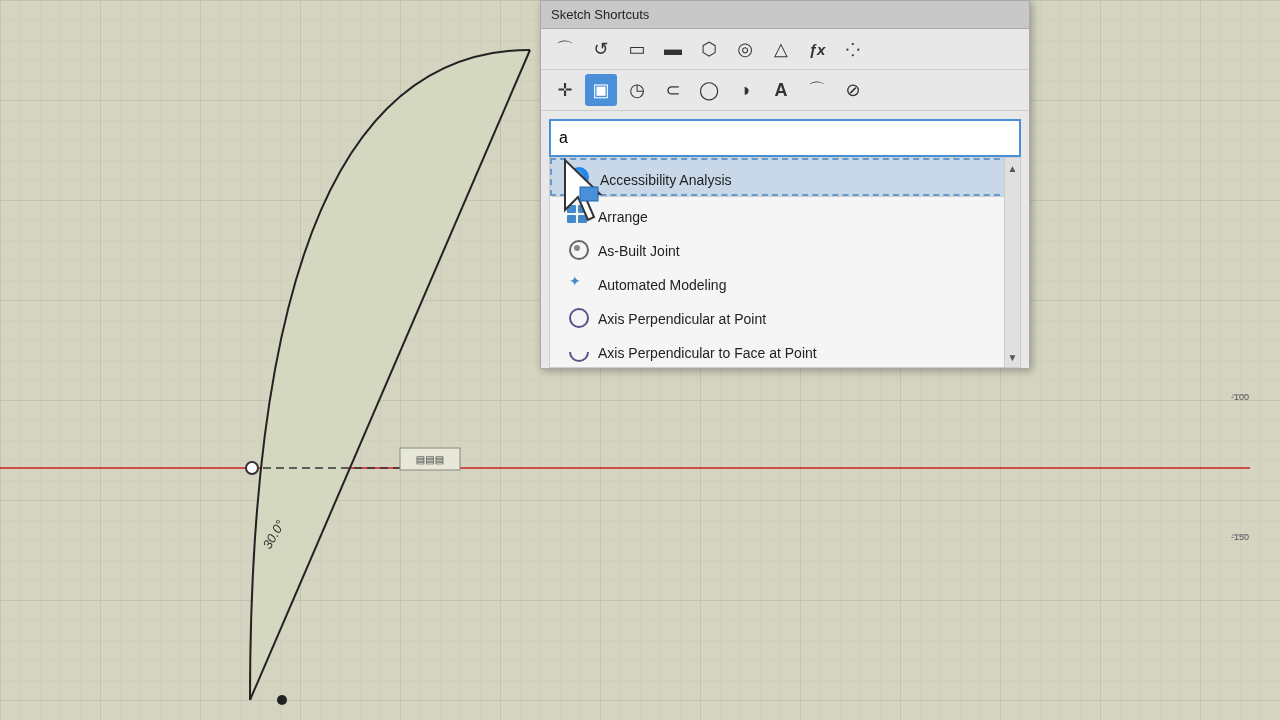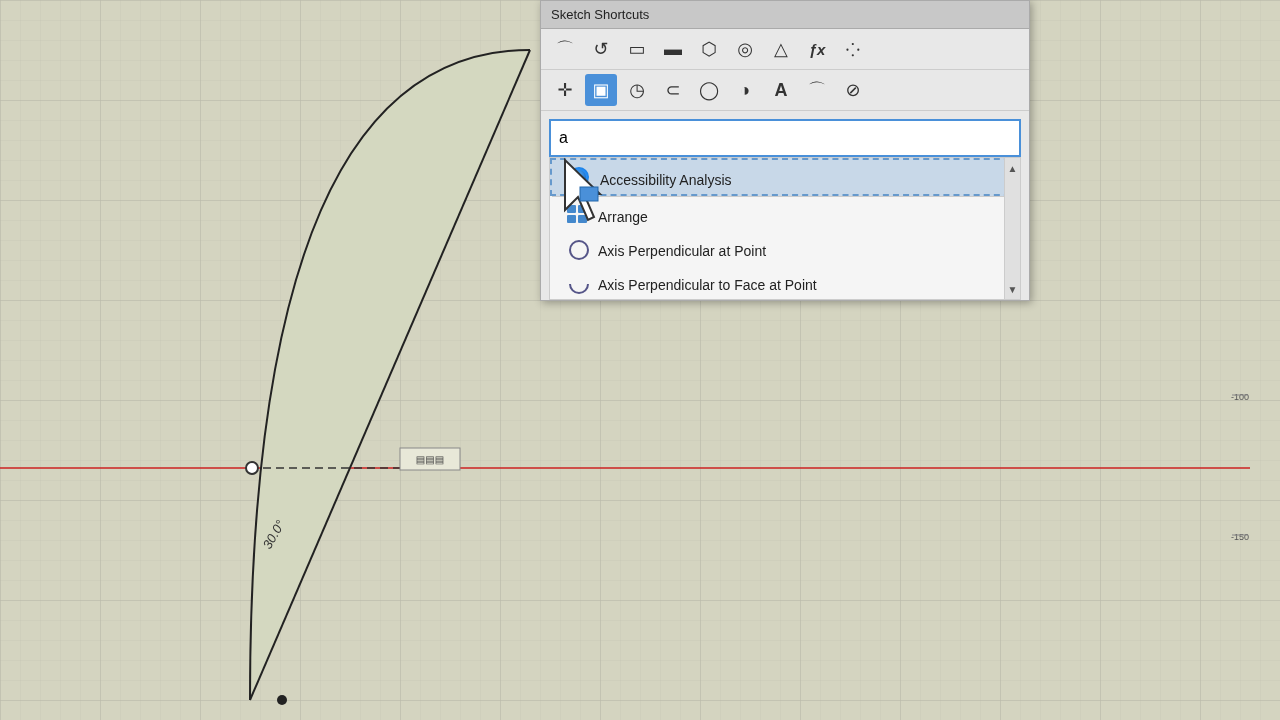--- a/index.html
+++ b/index.html
@@ -375,22 +375,34 @@
         <div class="icon-arrange">
           <div></div>
             <div></div>
             <div></div>
             <div></div>
         </div>
       </div>
       <span>Arrange</span>
     </div>
 
-
-
+    <div class="dropdown-item">
+      <div class="item-icon">
+        <div class="icon-asbuilt"></div>
+      </div>
+      <span>As-Built Joint</span>
+    </div>
+
+
+    <div class="dropdown-item">
+      <div class="item-icon">
+        <div class="icon-automated"></div>
+      </div>
+      <span>Automated Modeling</span>
+    </div>
 
     <div class="dropdown-item">
       <div class="item-icon">
         <div class="icon-axis"></div>
       </div>
       <span>Axis Perpendicular at Point</span>
     </div>
 
     <div class="dropdown-item">
       <div class="item-icon">

